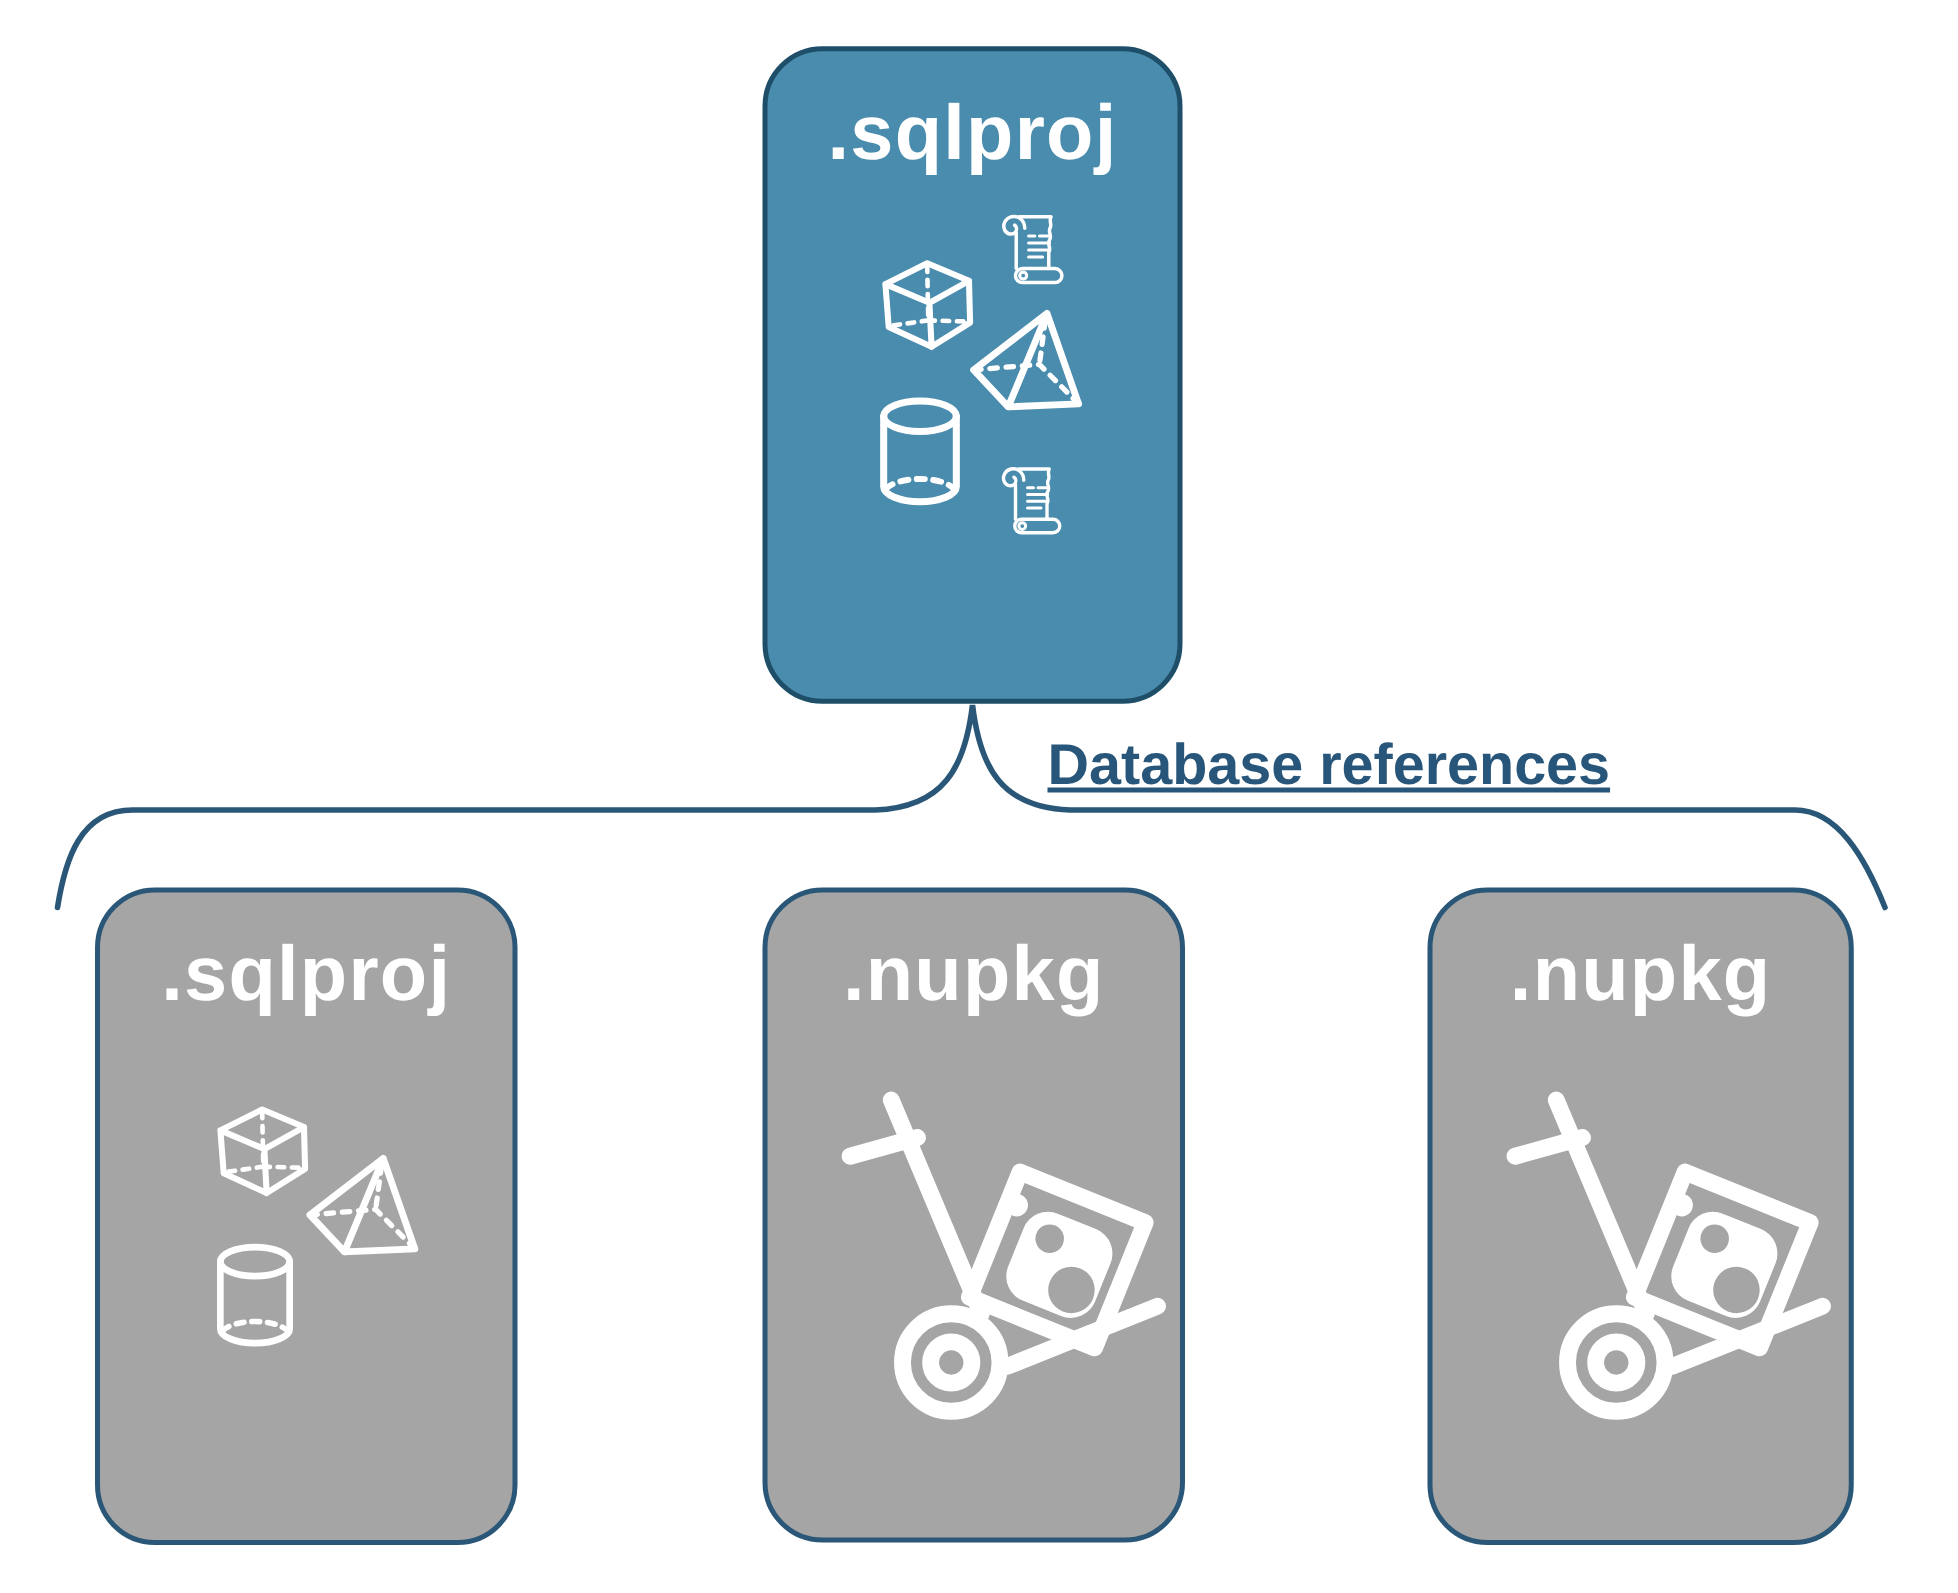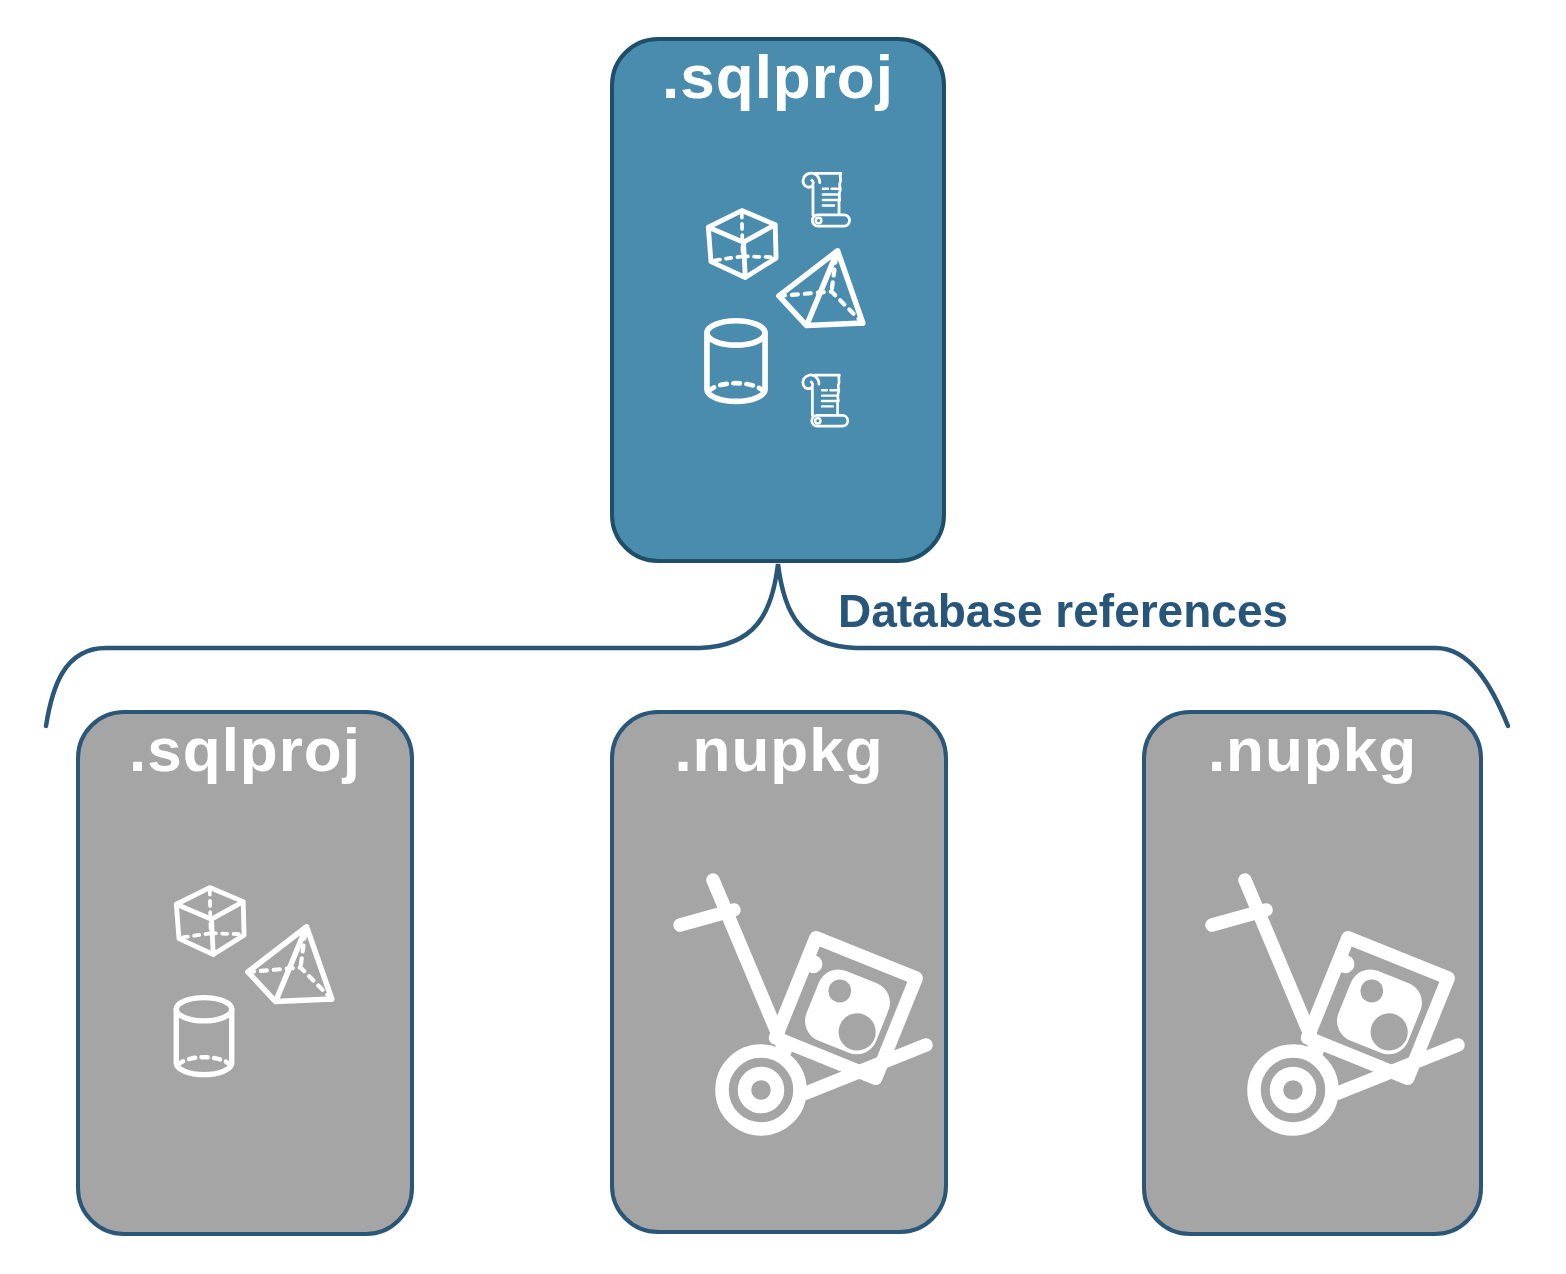--- a/index.html
+++ b/index.html
@@ -6,21 +6,21 @@
   body{
     width:1566px;height:1274px;position:relative;background:#ffffff;
     font-family:"Liberation Sans", sans-serif;overflow:hidden;
   }
   .card{
     position:absolute;box-sizing:border-box;border-radius:48px;
   }
   .card.blue{background:#4a8cad;border:4px solid #1e4e68;}
   .card.gray{background:#a5a5a5;border:4px solid #2a5777;}
   .card-title{
-    text-align:center;color:#ffffff;
+    text-align:center;margin-top:30px;color:#ffffff;
     font-size:62px;font-weight:bold;letter-spacing:1px;
   }
   #parent-card{left:610px;top:37px;width:336px;height:526px;}
   #child-card-1{left:76px;top:710px;width:338px;height:526px;}
   #child-card-2{left:610px;top:710px;width:338px;height:524px;}
   #child-card-3{left:1142px;top:710px;width:341px;height:526px;}
   .icon{position:absolute;}
   
   .p-cube{left:82px;top:158px;width:88px;height:90px;}
   .p-scroll1{left:180px;top:128px;width:64px;height:62px;}
@@ -29,21 +29,21 @@
   .p-scroll2{left:180px;top:330px;width:62px;height:60px;}
   
   .c-cube{left:84px;top:162px;width:88px;height:90px;}
   .c-pyramid{left:158px;top:205px;width:112px;height:100px;}
   .c-cylinder{left:90px;top:280px;width:68px;height:86px;}
   
   .c-dolly{left:42px;top:148px;width:300px;height:300px;}
   #connector-svg{position:absolute;left:0;top:0;width:1566px;height:1274px;pointer-events:none;}
   #connector-label{
     position:absolute;left:838px;top:584px;
-    font-size:46px;font-weight:bold;color:#28567a;white-space:nowrap;
+    font-size:46px;font-weight:bold;color:#28567a;white-space:nowrap;text-decoration:underline;
   }
   .ic{stroke:#ffffff;fill:none;stroke-linecap:round;stroke-linejoin:round;}
 </style>
 </head>
 <body>
 
 <svg width="0" height="0" style="position:absolute" aria-hidden="true">
   <defs>
     <g id="icon-cube">
       <path class="ic" stroke-width="5.5" d="M14,31 L52,12 L90,28 L54,48 Z M14,31 L17,70 L56,88 L54,48 M56,88 L91,66 L90,28"></path>

